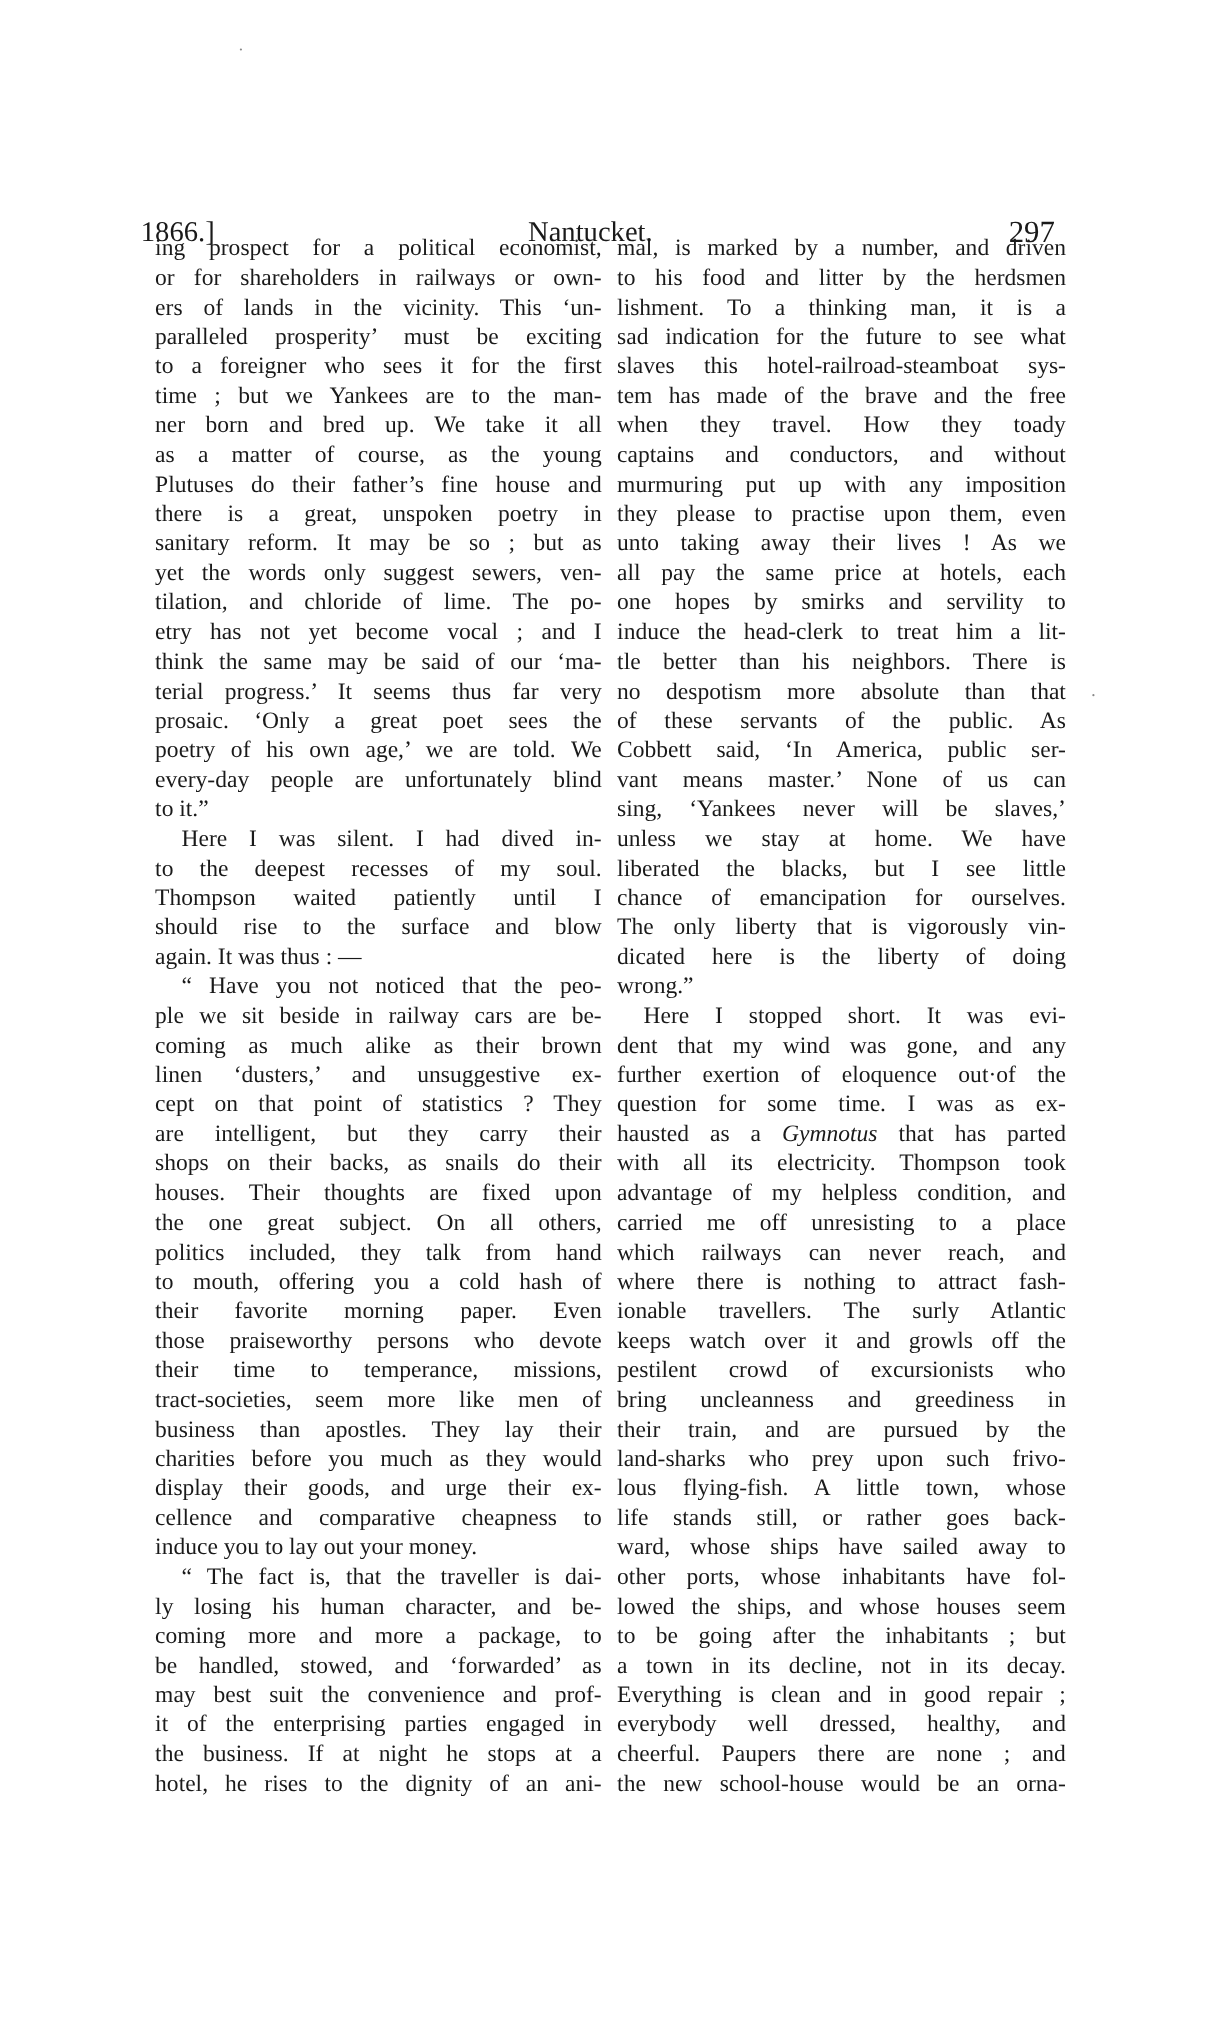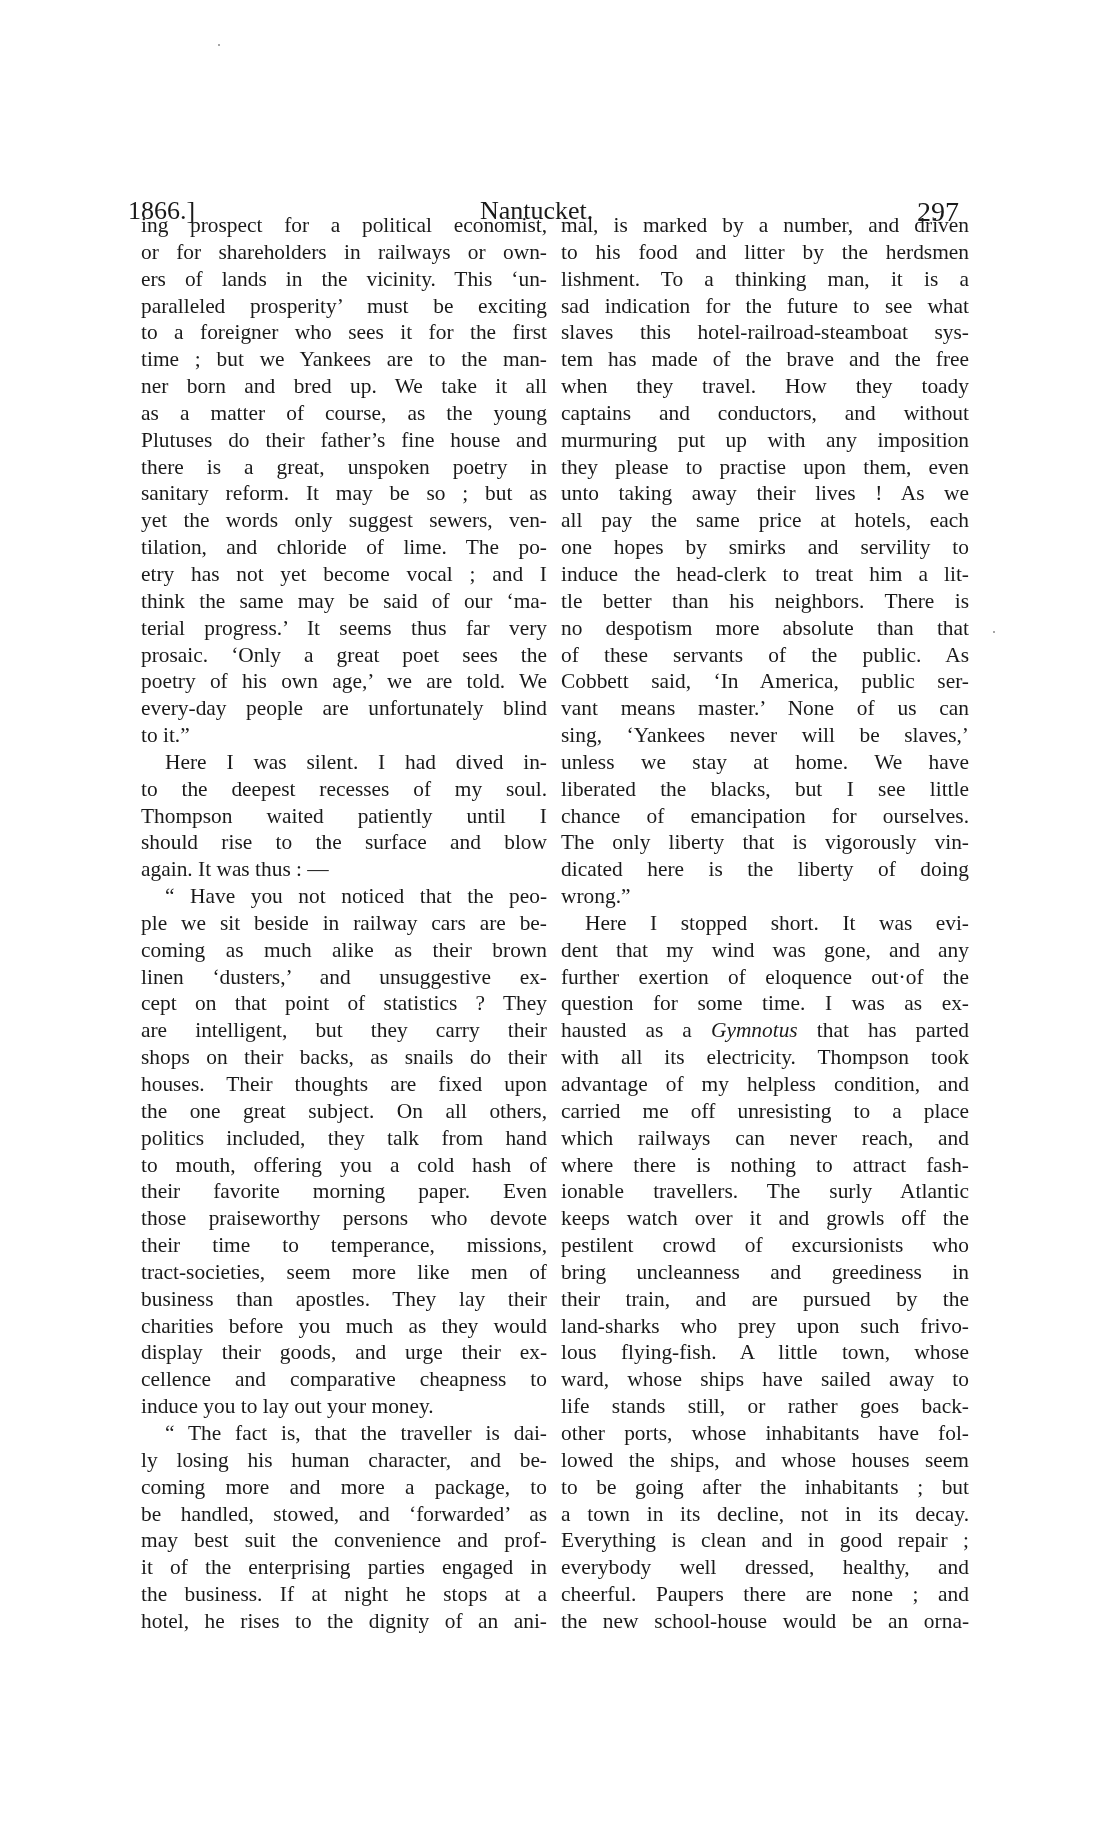--- a/index.html
+++ b/index.html
@@ -119,22 +119,22 @@
     <span class="line">carried me off unresisting to a place</span>
     <span class="line">which railways can never reach, and</span>
     <span class="line">where there is nothing to attract fash-</span>
     <span class="line">ionable travellers.  The surly Atlantic</span>
     <span class="line">keeps watch over it and growls off the</span>
     <span class="line">pestilent crowd of excursionists who</span>
     <span class="line">bring uncleanness and greediness in</span>
     <span class="line">their train, and are pursued by the</span>
     <span class="line">land-sharks who prey upon such frivo-</span>
     <span class="line">lous flying-fish.  A little town, whose</span>
+    <span class="line">life stands still, or rather goes back-</span>
     <span class="line">ward, whose ships have sailed away to</span>
-    <span class="line">life stands still, or rather goes back-</span>
     <span class="line">other ports, whose inhabitants have fol-</span>
     <span class="line">lowed the ships, and whose houses seem</span>
     <span class="line">to be going after the inhabitants ; but</span>
     <span class="line">a town in its decline, not in its decay.</span>
     <span class="line">Everything is clean and in good repair ;</span>
     <span class="line">everybody well dressed, healthy, and</span>
     <span class="line">cheerful.  Paupers there are none ; and</span>
     <span class="line">the new school-house would be an orna-</span>
   </div>
 

